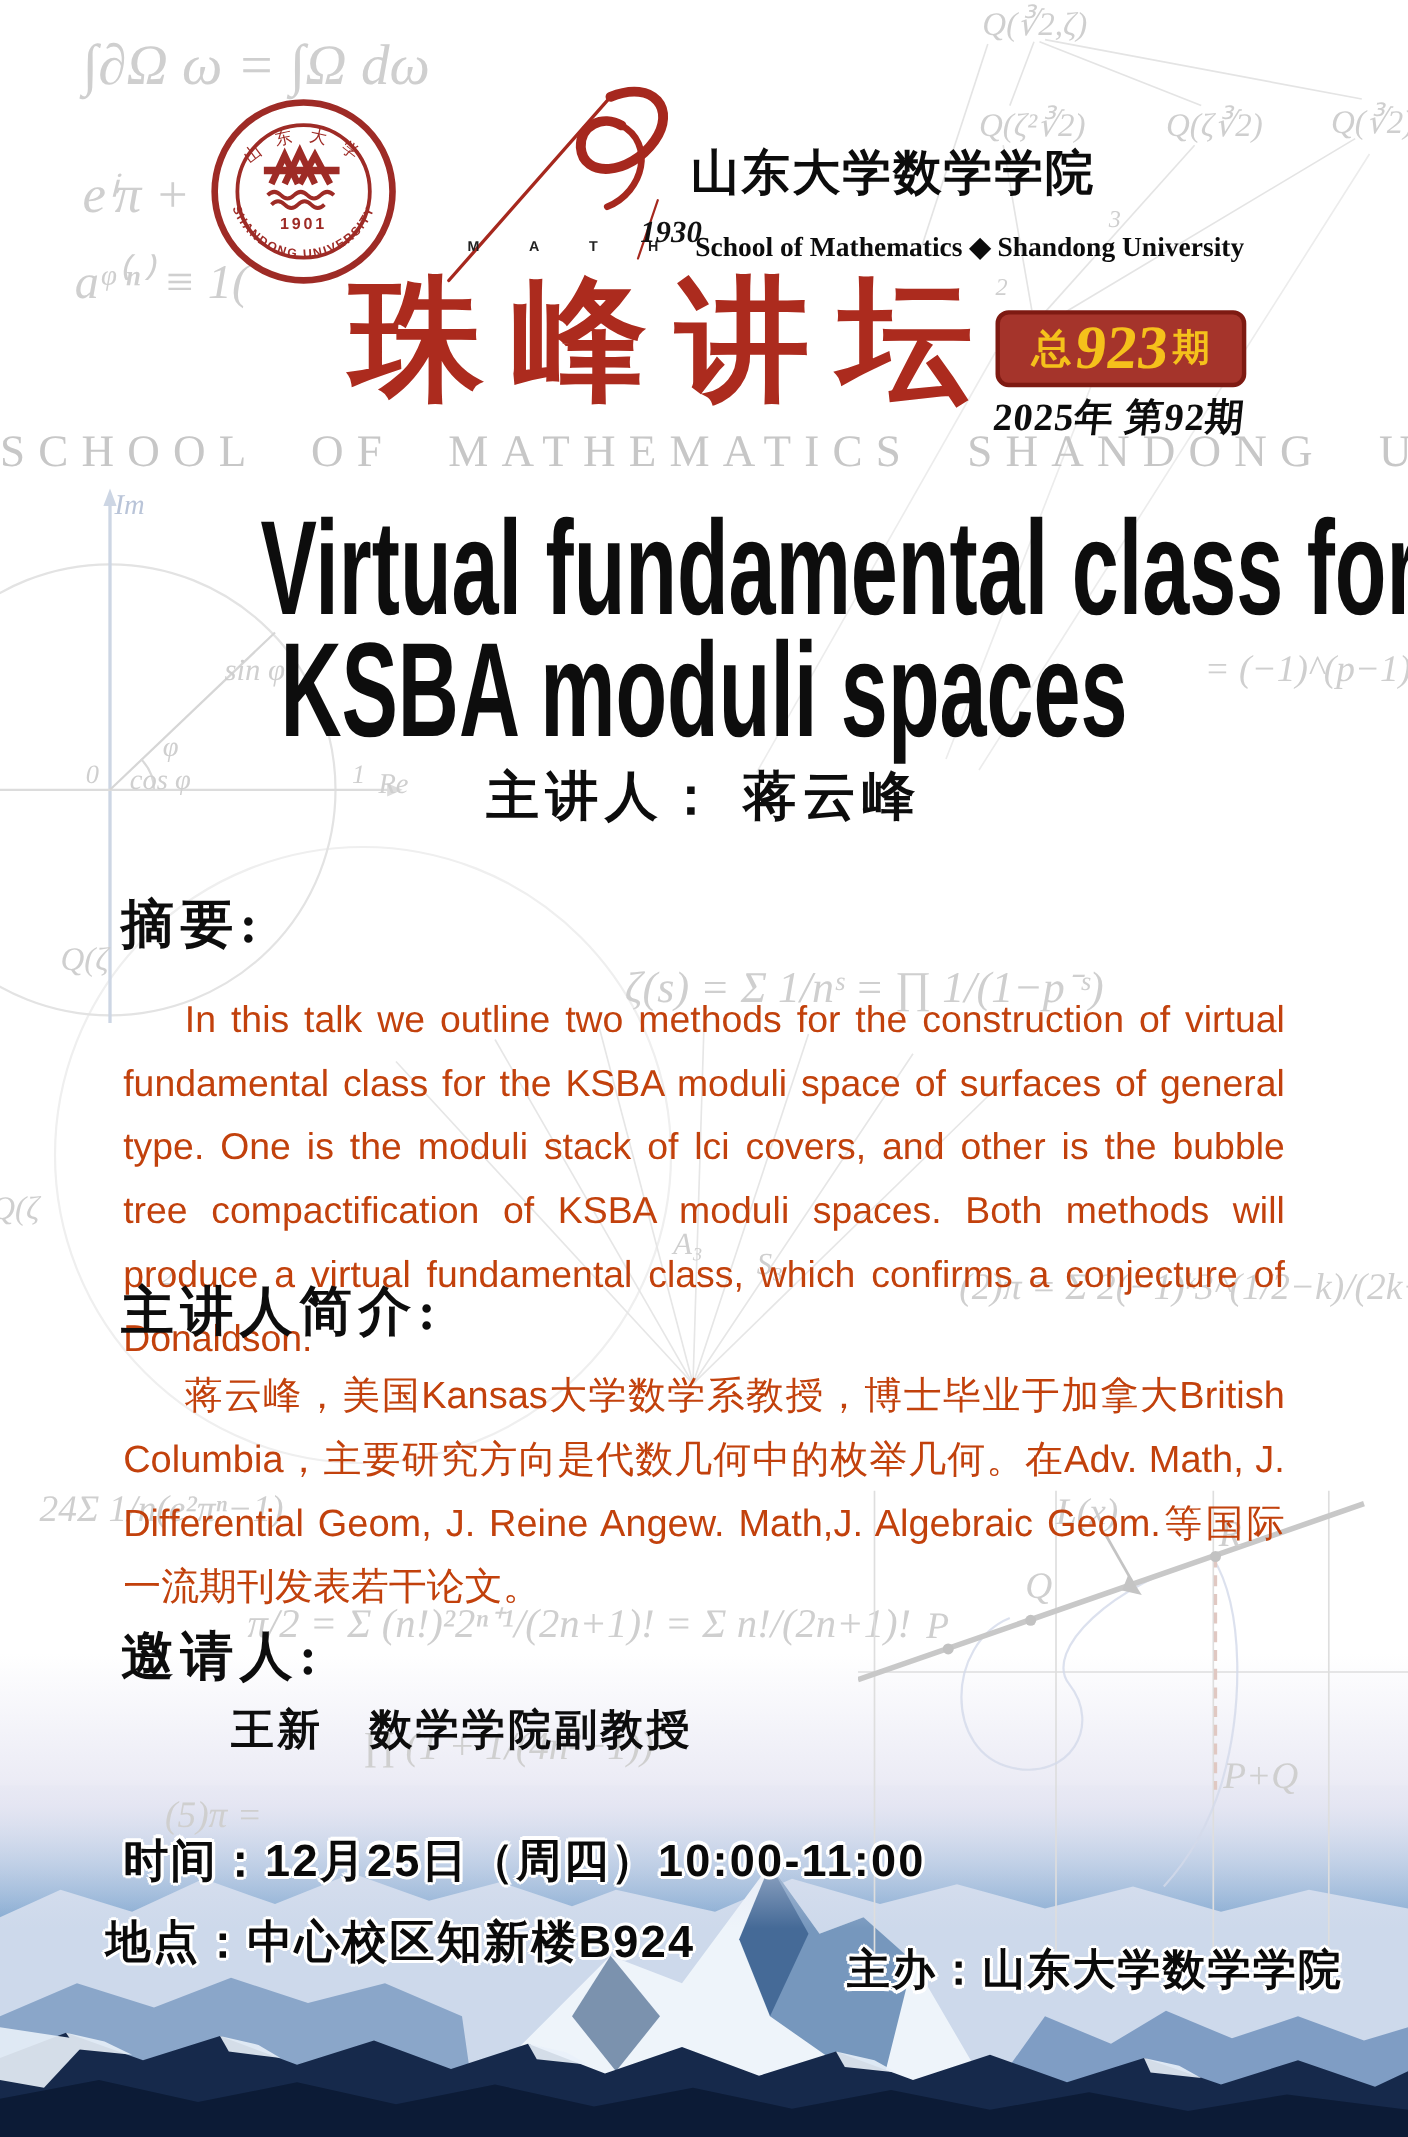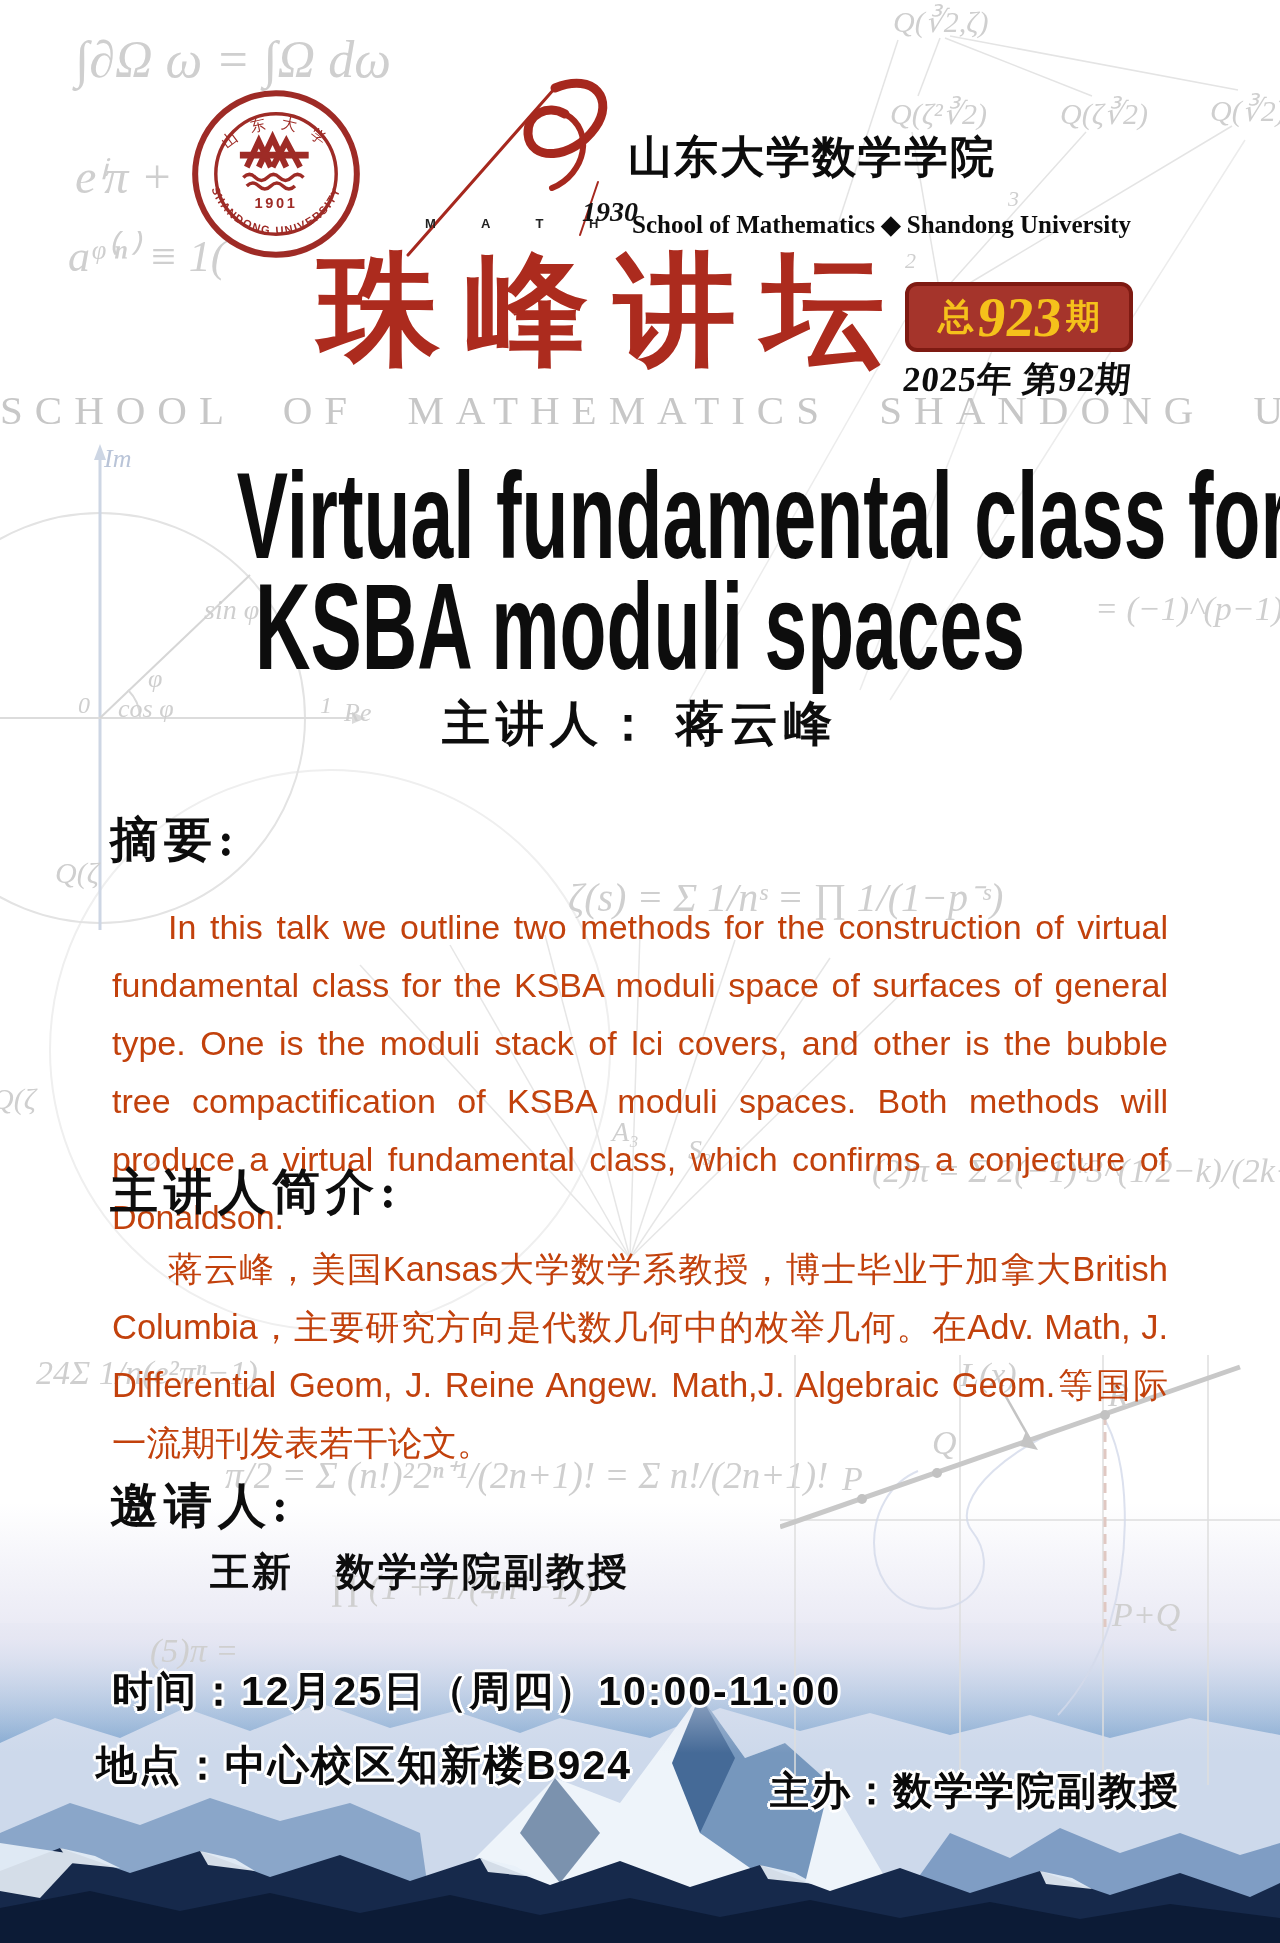--- a/index.html
+++ b/index.html
@@ -265,16 +265,16 @@
     <div class="body-par" style="top:898px;">In this talk we outline  two methods for the construction of virtual fundamental class for  the KSBA moduli space of surfaces of general type. One is the moduli stack of lci covers, and other is the bubble tree compactification of KSBA moduli spaces.  Both methods will produce a virtual fundamental class, which confirms  a conjecture of Donaldson.</div>
 
     <div class="cn-heading" style="top:1160px;">主讲人简介:</div>
     <div class="body-par" style="top:1240px;font-size:34.5px;">蒋云峰，美国Kansas大学数学系教授，博士毕业于加拿大British Columbia，主要研究方向是代数几何中的枚举几何。在Adv. Math, J. Differential Geom, J. Reine Angew. Math,J. Algebraic Geom.等国际一流期刊发表若干论文。</div>
 
     <div class="cn-heading" style="top:1474px;">邀请人:</div>
     <div class="inviter-line">王新　数学学院副教授</div>
 
     <div class="meta-line outlined" style="left:112px;top:1664px;">时间：12月25日（周四）10:00-11:00</div>
     <div class="meta-line outlined" style="left:96px;top:1738px;">地点：中心校区知新楼B924</div>
-    <div class="meta-line outlined" style="left:770px;top:1764px;font-size:39px;">主办：数学学院副教授</div>
+    <div class="meta-line outlined" style="left:770px;top:1764px;font-size:39px;">主办：山东大学数学学院</div>
   </div>
 
 </div>
 
 </body></html>

